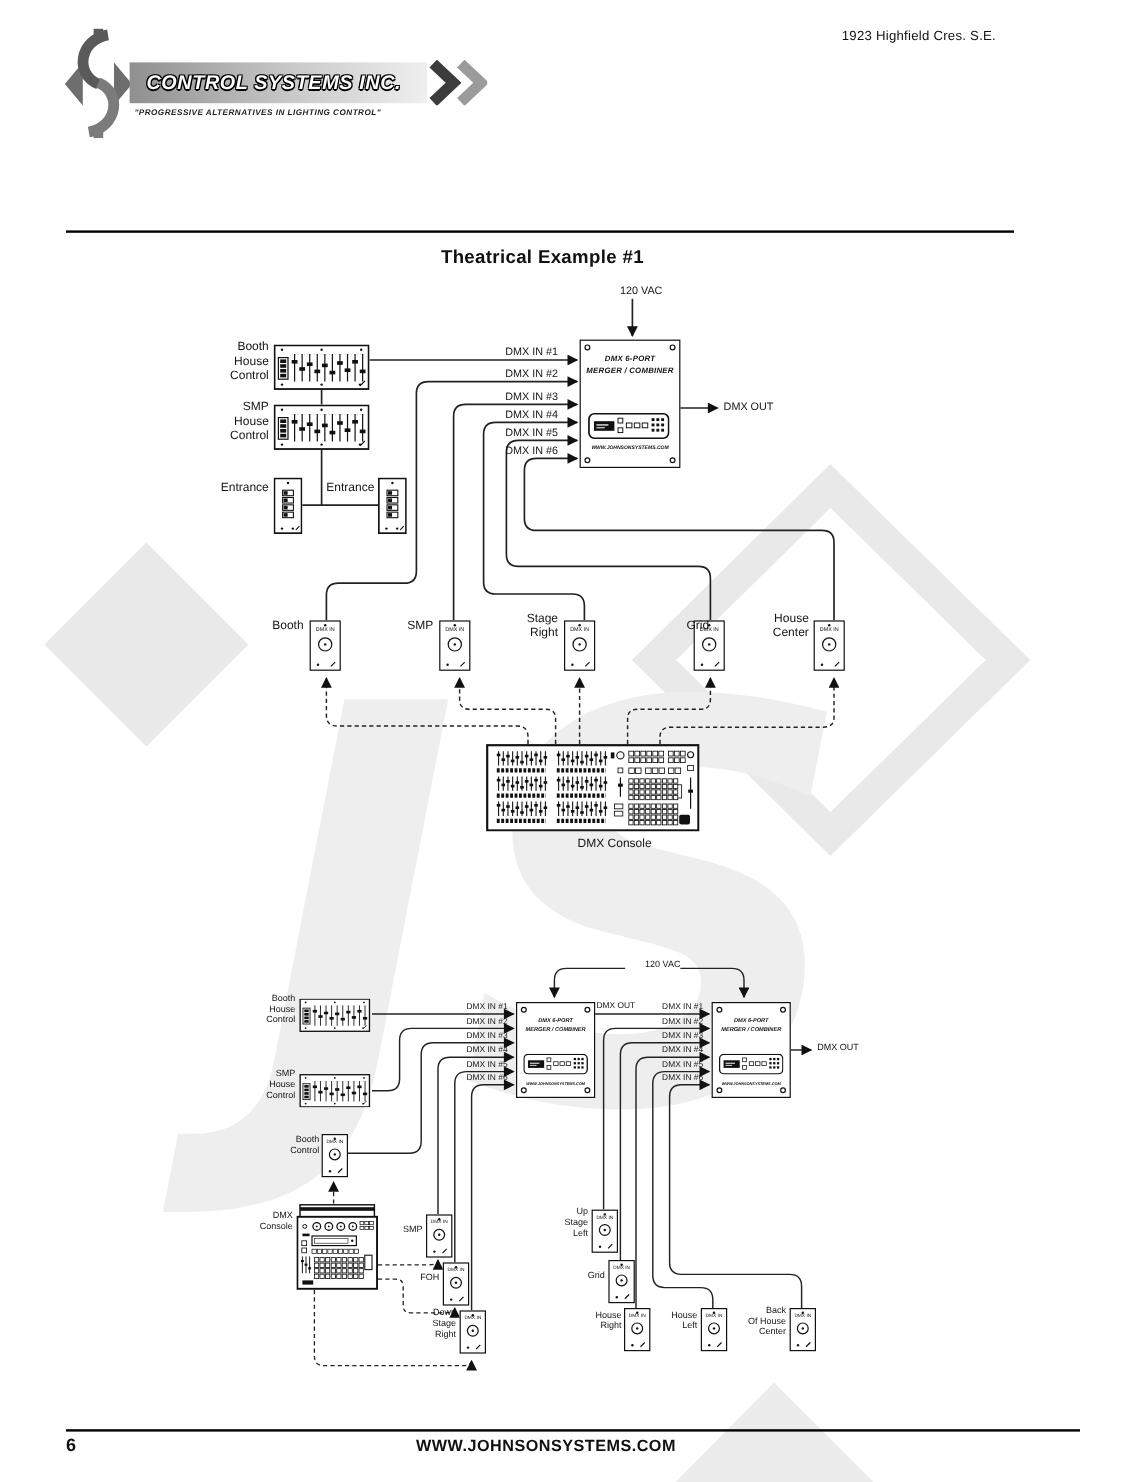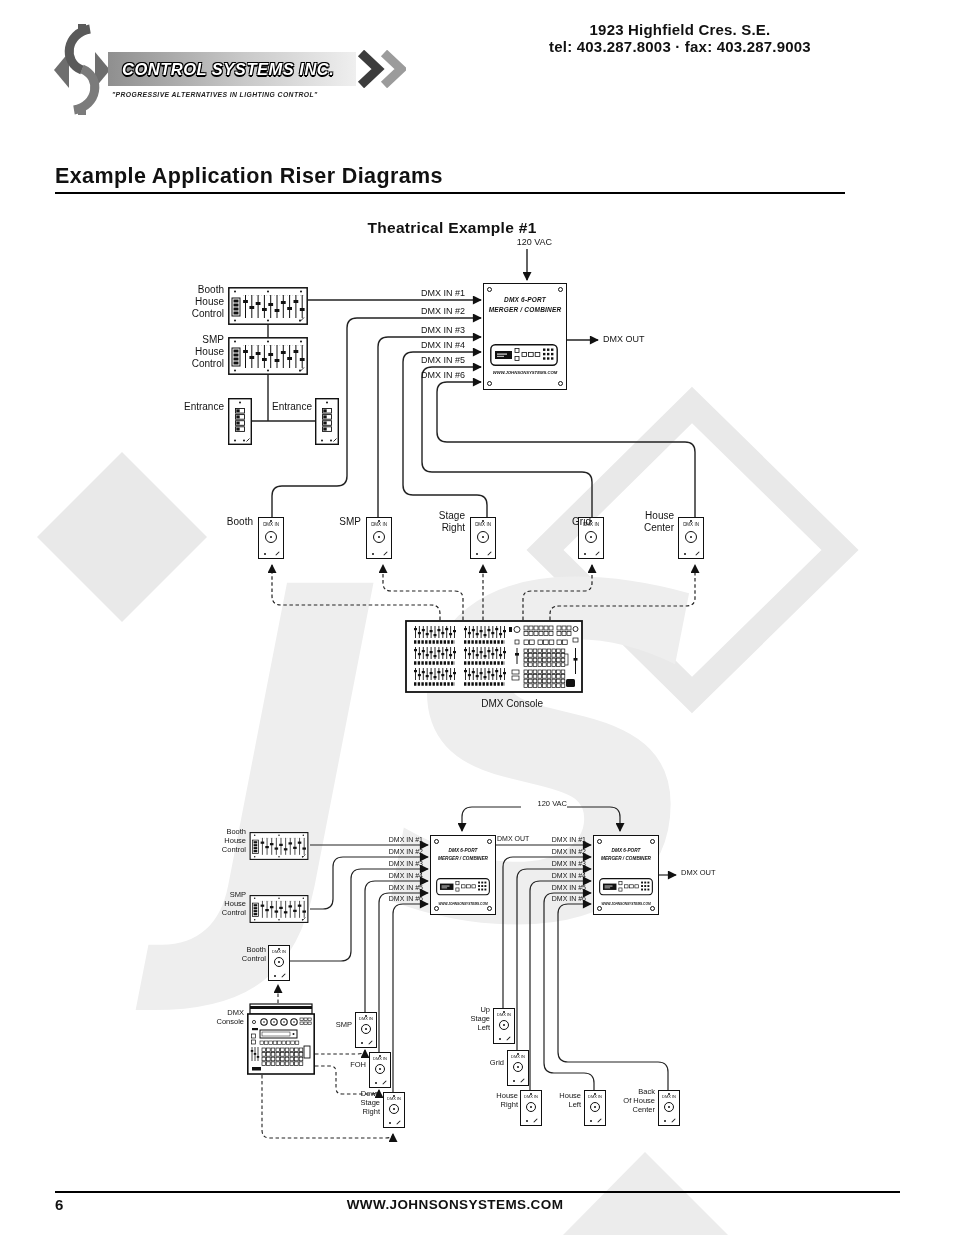--- a/index.html
+++ b/index.html
@@ -17,25 +17,25 @@
   .f9{font-size:9px;}
   .f8{font-size:7.5px;}
   .f7{font-size:7px;}
   
   .banner{position:absolute;left:108px;top:52px;width:248px;height:34px;z-index:2;
           background:linear-gradient(90deg,#8f8f8f,#c9c9c9 55%,#efefef);display:flex;align-items:center;}
   .banner-text{font-size:16.5px;font-weight:bold;font-style:italic;color:#fff;letter-spacing:.5px;
           padding-left:14px;text-shadow:-1px -1px 0 #000,1px -1px 0 #000,-1px 1px 0 #000,1px 1px 0 #000,0 2px 0 #000;}
   .tagline{position:absolute;left:112px;top:91px;width:300px;z-index:2;font-size:6.8px;font-style:italic;
           font-weight:bold;letter-spacing:.4px;color:#222;}
-  .address{position:absolute;left:530px;top:22px;width:300px;z-index:2;text-align:center;
-          font-size:15px;font-weight:bold;line-height:16.5px;letter-spacing:.2px;}
+  .address{position:absolute;left:530px;top:22px;width:300px;z-index:2;text-align:right;
+          font-size:11px;font-weight:normal;line-height:16.5px;letter-spacing:.2px;}
   .doc-title{position:absolute;left:55px;top:164px;z-index:2;font-size:21.5px;font-weight:bold;letter-spacing:.4px;}
   .rule{position:absolute;left:55px;width:790px;border-top:2.2px solid #000;z-index:2;}
-  .ex-title{position:absolute;left:277px;width:350px;z-index:2;text-align:center;font-size:15.5px;font-weight:bold;letter-spacing:.3px;margin-top:13px;}
+  .ex-title{position:absolute;left:277px;width:350px;z-index:2;text-align:center;font-size:15.5px;font-weight:bold;letter-spacing:.3px;}
   
   .pagenum{position:absolute;left:55px;top:1196px;z-index:2;font-size:15px;font-weight:bold;}
   .footer-site{position:absolute;left:255px;top:1197px;width:400px;z-index:2;text-align:center;font-size:13.5px;font-weight:bold;letter-spacing:.4px;}
   
   .merger{position:absolute;background:#fff;border:1.6px solid #111;z-index:2;}
   .merger.lg{width:82px;height:105px;}
   .merger.sm{width:64px;height:78px;border-width:1.3px;}
   .mt{position:absolute;left:0;right:0;text-align:center;font-weight:bold;font-style:italic;color:#111;}
   .lg .mt.l1{top:12px;font-size:6.5px;letter-spacing:.2px;}
   .lg .mt.l2{top:22px;font-size:6.5px;letter-spacing:.2px;}
@@ -91,24 +91,22 @@
   <div class="banner">
     <span class="banner-text">CONTROL SYSTEMS INC.</span>
   </div>
   <svg class="cmp" style="left:356px;top:50px" width="50" height="38" viewBox="0 0 50 38">
     <polyline points="5,3 22,19 5,35" fill="none" stroke="#3c3c3c" stroke-width="9"></polyline>
     <polyline points="28,3 45,19 28,35" fill="none" stroke="#9b9b9b" stroke-width="9"></polyline>
   </svg>
   <div class="tagline">"PROGRESSIVE ALTERNATIVES IN LIGHTING CONTROL"</div>
   <div class="address">
     <span style="display:block">1923 Highfield Cres. S.E.</span>
-    <span style="display:block">tel: 403.287.8003 · fax: 403.287.9003</span>
-  </div>
-
-  <div class="doc-title">Example Application Riser Diagrams</div>
+  </div>
+
   <div class="rule" style="top:192px"></div>
   <div class="ex-title" style="top:206px">Theatrical Example #1</div>
 
   <svg id="wires" width="954" height="1235" viewBox="0 0 954 1235">
     <defs>
       <marker id="arr" viewBox="0 0 10 10" refX="9" refY="5" markerWidth="11" markerHeight="9" orient="auto" markerUnits="userSpaceOnUse">
         <path d="M0,0 L10,5 L0,10 z" fill="#111"></path>
       </marker>
     </defs>
 

